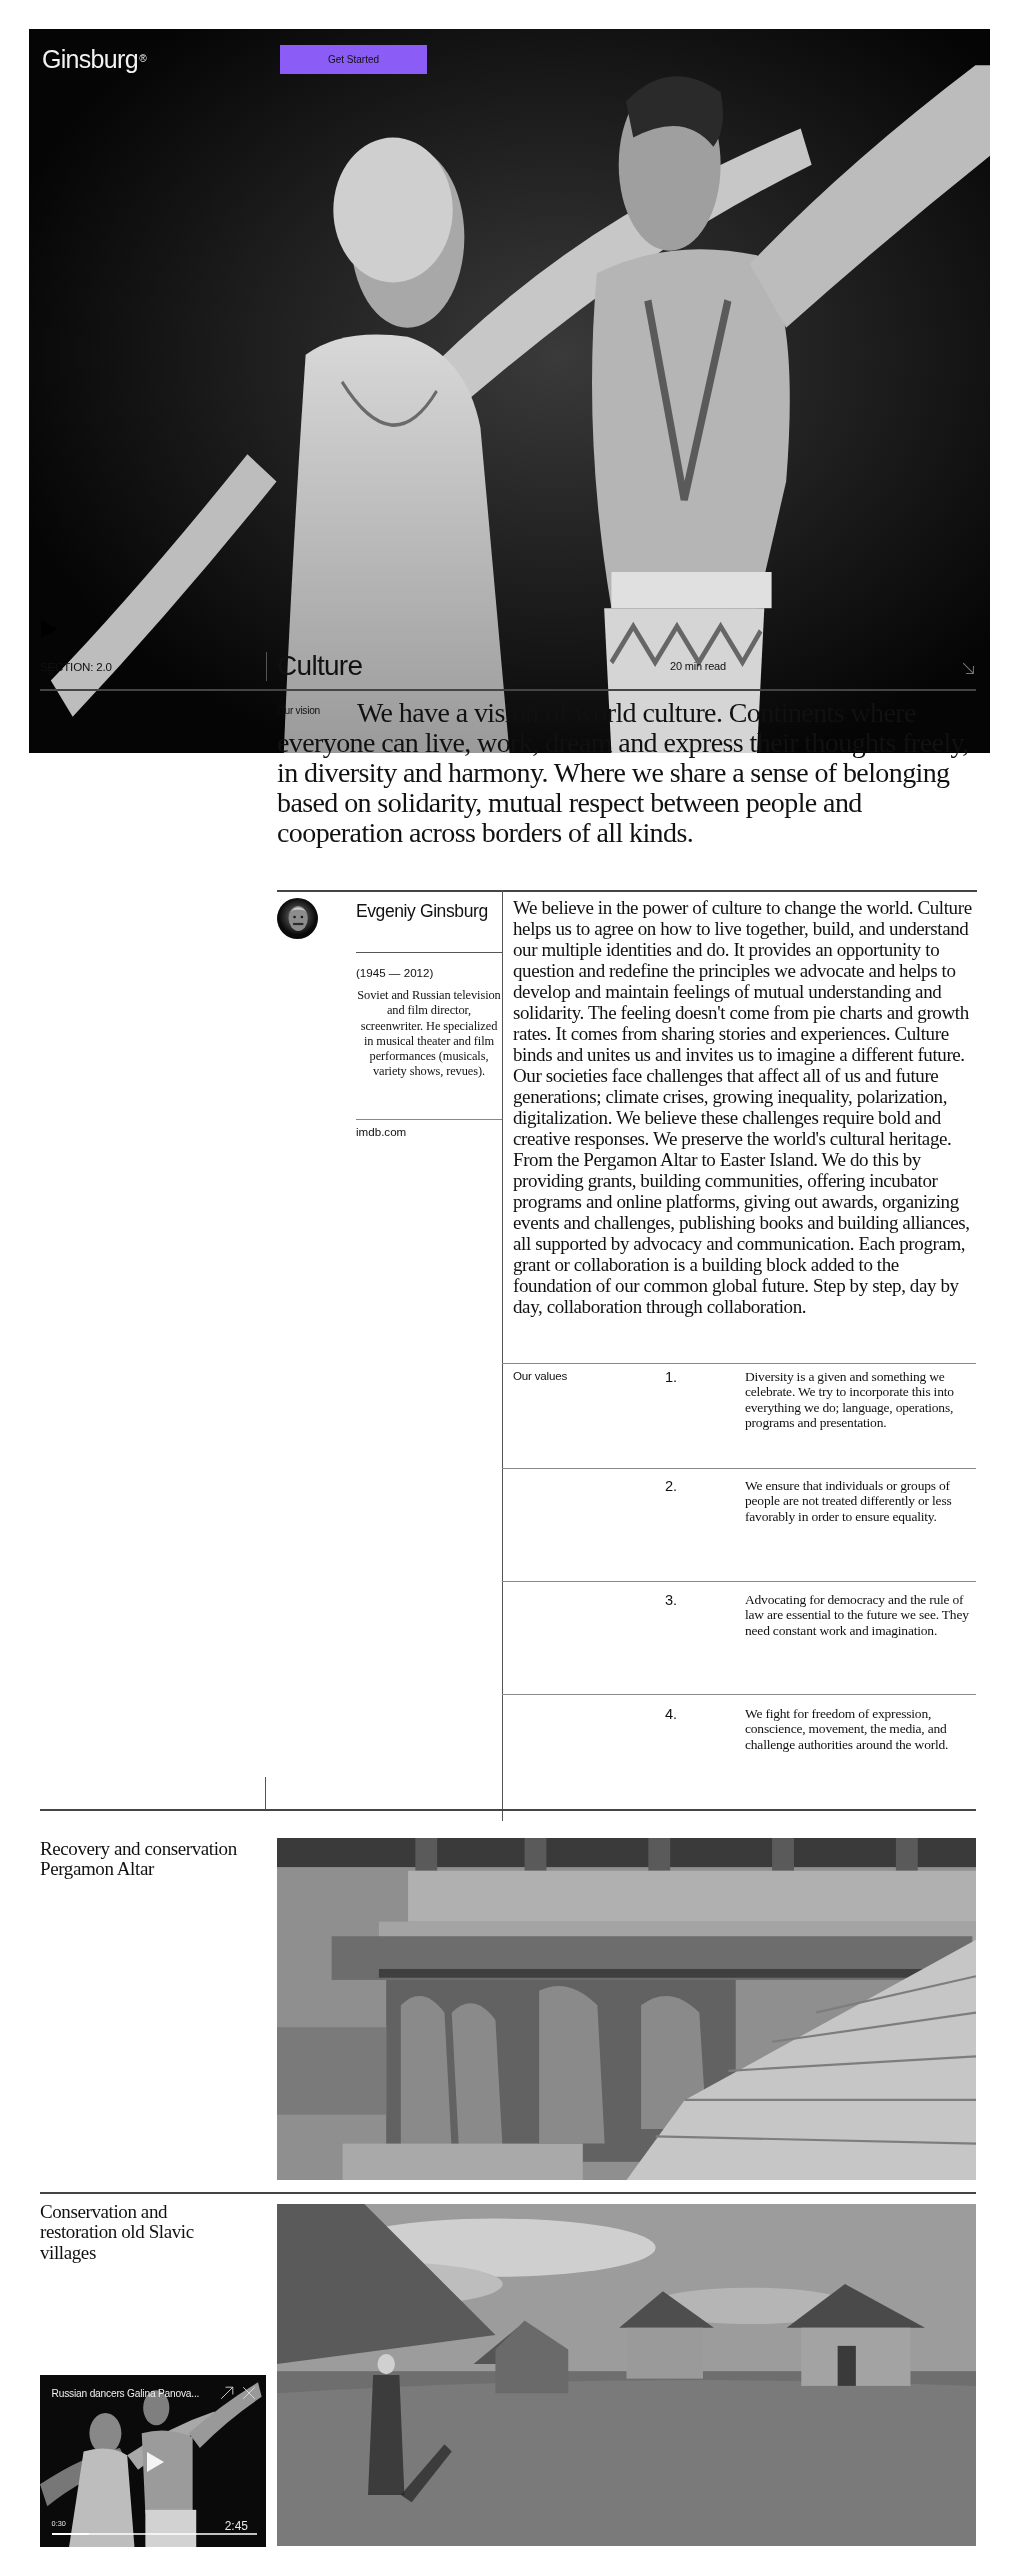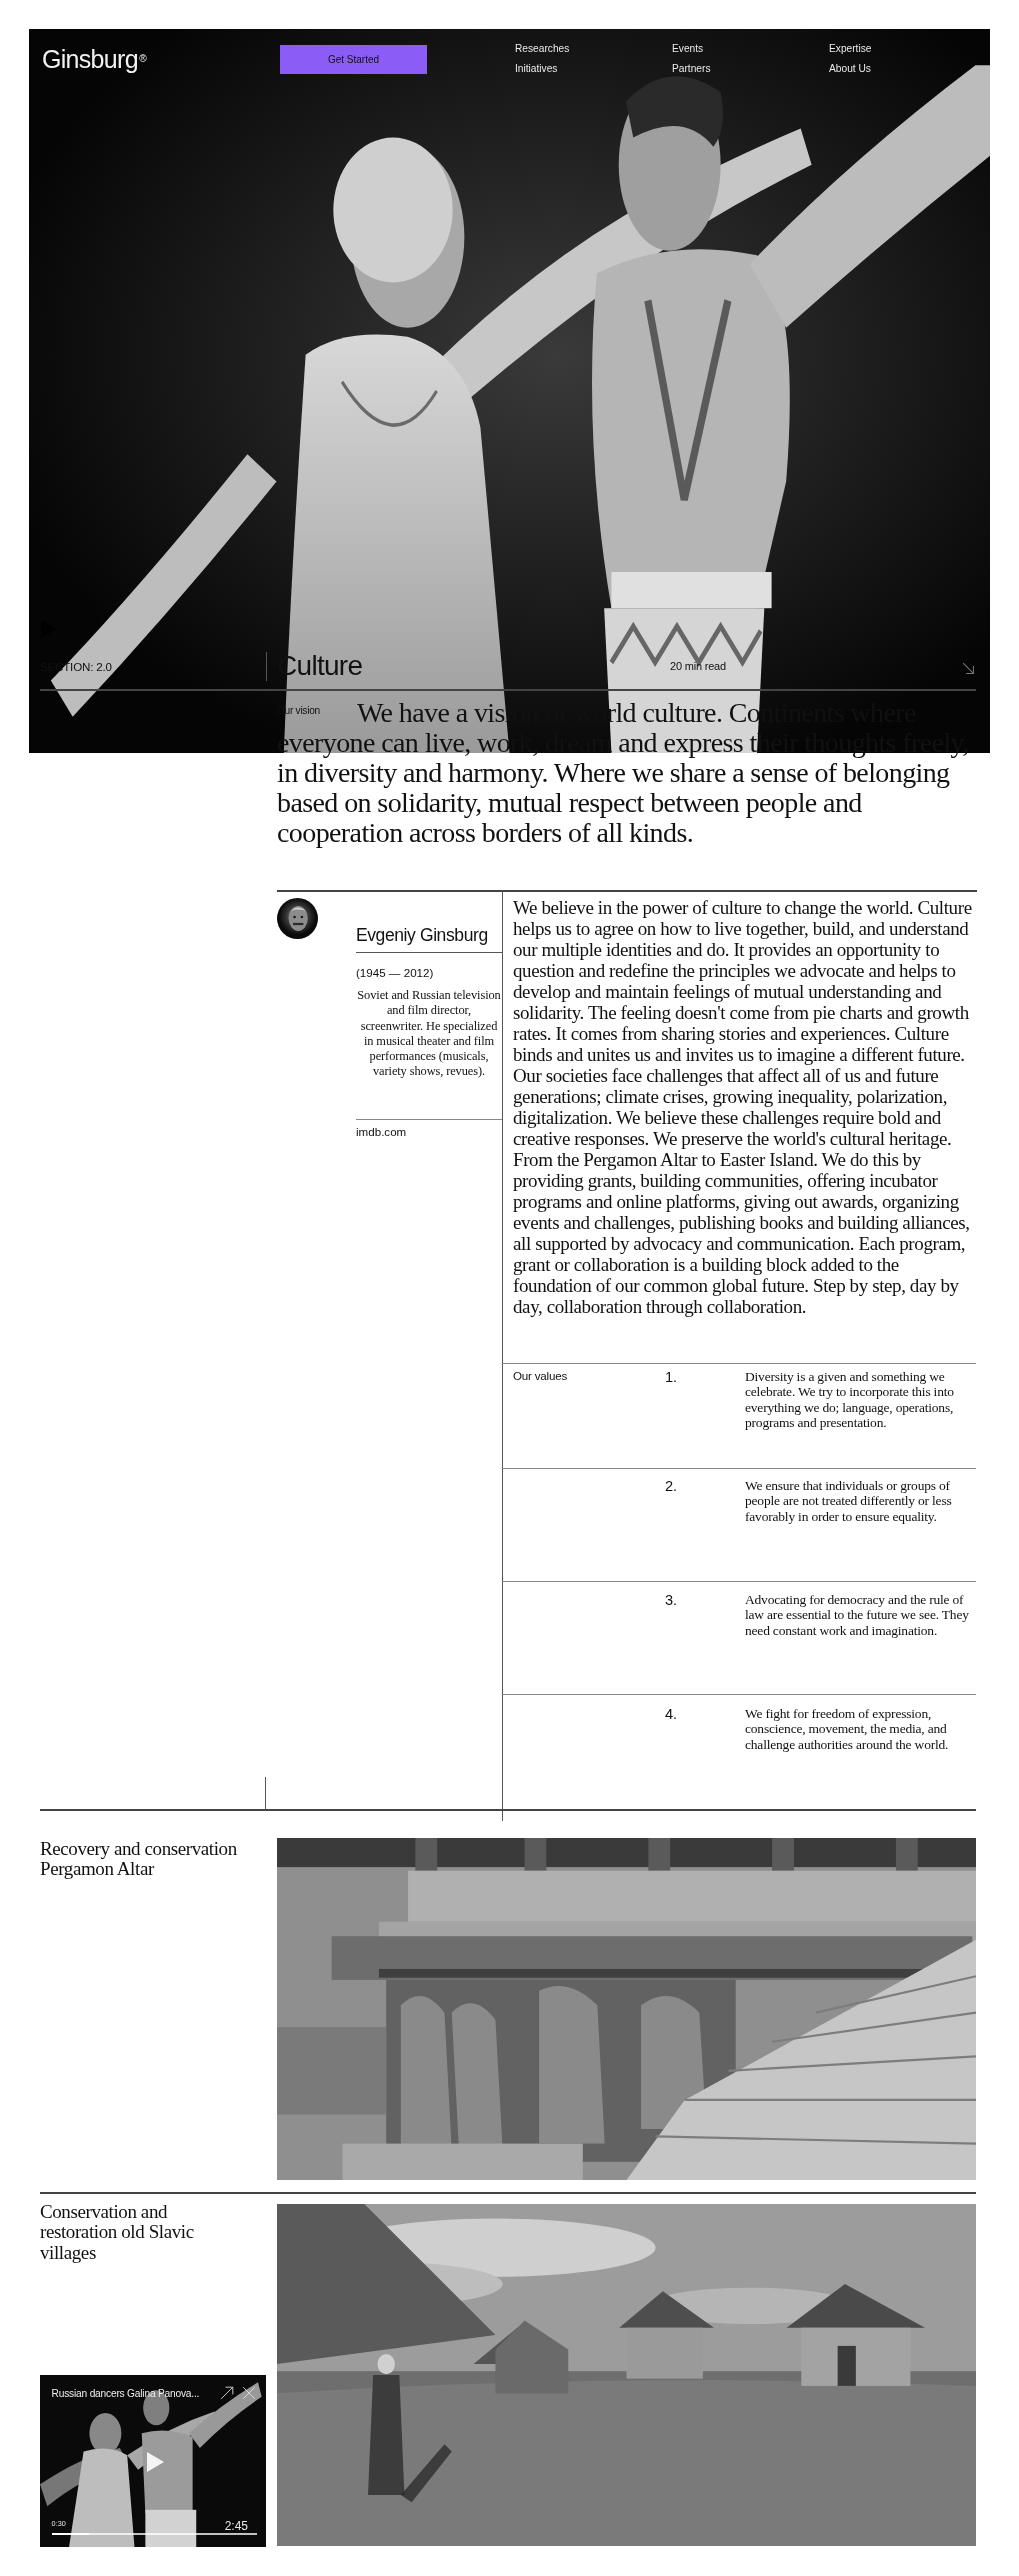--- a/index.html
+++ b/index.html
@@ -25,21 +25,21 @@
     .culture-title { position: absolute; left: 277px; top: 650px; font-size: 28px; letter-spacing: -0.7px; }
     .read-time { position: absolute; left: 670px; top: 660px; font-size: 11px; letter-spacing: -0.2px; }
     .arrow-se { position: absolute; left: 961px; top: 661px; width: 14.6px; height: 14.6px; cursor: pointer; }
 
     .serif { font-family: "Liberation Serif", "DejaVu Serif", serif; }
     .vision-label { position: absolute; left: 277px; top: 705px; font-size: 10.2px; letter-spacing: -0.3px; }
     .vision-text { position: absolute; left: 277px; top: 698px; width: 699px; font-size: 28px; line-height: 30px; letter-spacing: -0.6px; text-indent: 80px; }
 
     
     .avatar { position: absolute; left: 277px; top: 898px; width: 41px; height: 41px; border-radius: 50%; background: radial-gradient(circle at 50% 45%, #9a9a9a 0 18%, #3a3a3a 34%, #0a0a0a 60%); overflow: hidden; }
-    .author-name { position: absolute; left: 356px; top: 901px; font-size: 17.5px; line-height: 20.4px; letter-spacing: -0.4px; width: 138px; margin-top: 24px; }
+    .author-name { position: absolute; left: 356px; top: 901px; font-size: 17.5px; line-height: 20.4px; letter-spacing: -0.4px; width: 138px; }
     .author-years { position: absolute; left: 356px; top: 966px; font-size: 11.6px; }
     .author-bio { position: absolute; left: 356px; top: 988px; width: 146px; font-size: 12.4px; line-height: 15.3px; letter-spacing: -0.1px; text-align: center; }
     .author-link { position: absolute; left: 356px; top: 1125px; font-size: 11.6px; color: #111; text-decoration: none; }
 
     .body-text { position: absolute; left: 513px; top: 897px; width: 466px; font-size: 19px; line-height: 21px; letter-spacing: -0.4px; }
 
     
     .values-label { position: absolute; left: 513px; top: 1369px; font-size: 11.6px; letter-spacing: -0.2px; }
     .value-num { position: absolute; left: 665px; font-size: 14.6px; }
     .value-text { position: absolute; left: 745px; width: 233px; font-size: 13.5px; line-height: 15.3px; letter-spacing: -0.2px; }
@@ -98,28 +98,20 @@
       <path d="M790 640 L1010 640 L1000 800 L800 800 Z" fill="#d5d5d5"></path>
       <path d="M800 700 L830 660 L860 700 L890 660 L920 700 L950 660 L980 700 L1005 665" stroke="#666" stroke-width="6" fill="none"></path>
 
       <path d="M990 260 Q1120 150 1300 40 L1320 40 L1320 140 Q1180 230 1040 330 Z" fill="#bcbcbc"></path>
     </svg>
   </div>
   <div class="logo">
     <span>Ginsburg</span><span class="reg">®</span>
   </div>
   <button class="get-started">Get Started</button>
-  <nav class="nav">
-    <a href="#">Researches</a>
-    <a href="#">Events</a>
-    <a href="#">Expertise</a>
-    <a href="#">Initiatives</a>
-    <a href="#">Partners</a>
-    <a href="#">About Us</a>
-  </nav>
 </div>
 
 <div class="play-big"></div>
 
 <div class="vline" style="left:266px; top:652px; height:29px;"></div>
 <div class="section-label">SECTION: 2.0</div>
 <div class="culture-title">Culture</div>
 <div class="read-time">20 min read</div>
 <svg class="arrow-se" viewBox="0 0 20 20">
   <path d="M3 3 L17 17 M17 7 L17 17 L7 17" stroke="#777" stroke-width="1.4" fill="none"></path>

